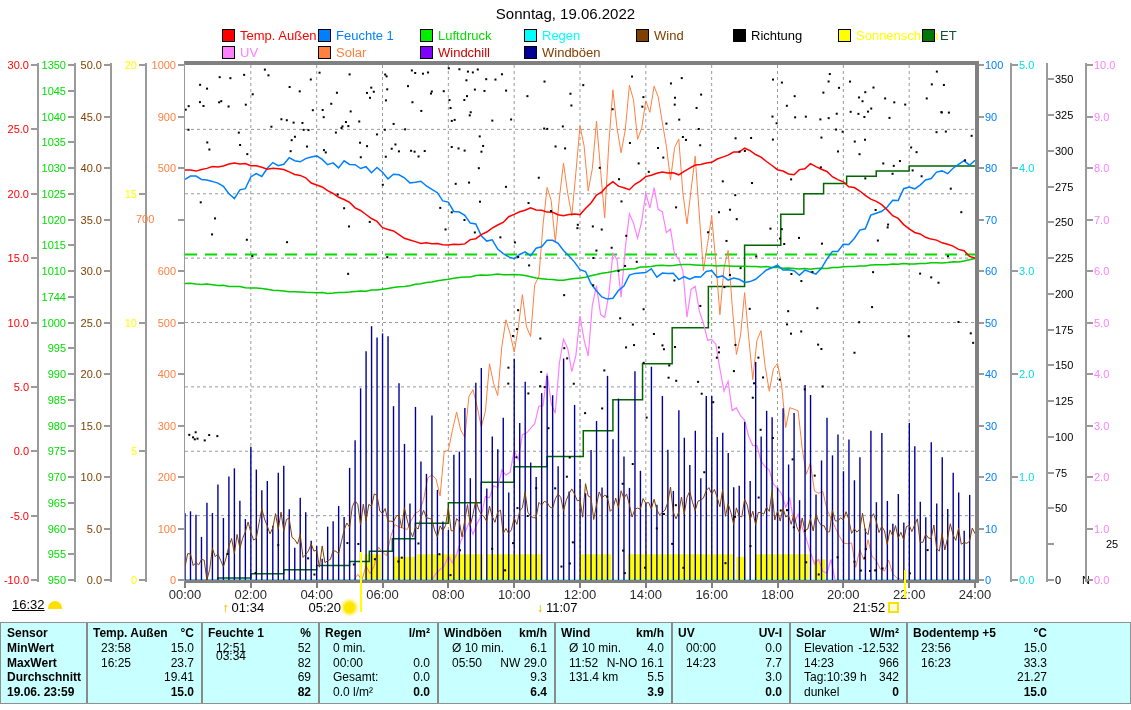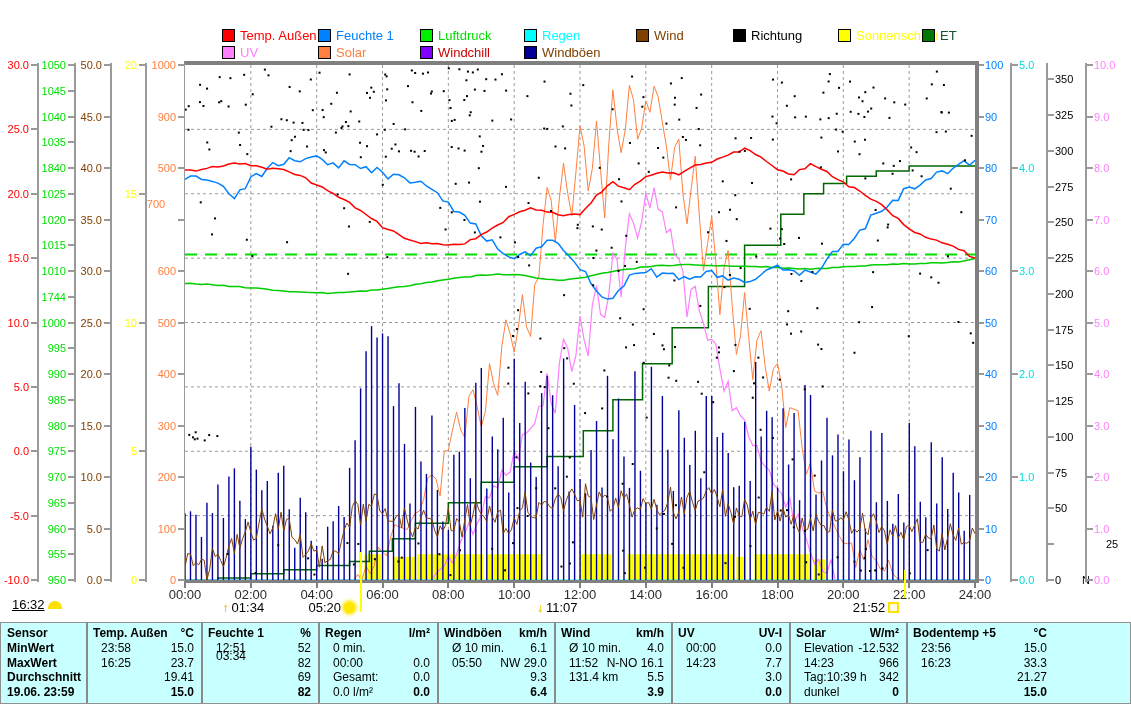--- a/index.html
+++ b/index.html
@@ -25,20 +25,21 @@
   .icon-arrow{font-size:12px;font-weight:bold;color:#ffd700;text-shadow:0 0 1px #b09000;}
   #table{position:absolute;left:0;top:622px;width:1131px;height:82px;background:#c8ffff;border:1px solid #909090;box-sizing:border-box;font-size:12px;color:#000;}
   .tcell{position:absolute;height:14px;line-height:14px;white-space:nowrap;}
   .tsep{position:absolute;top:0;width:2px;height:80px;background:#8a8a8a;}
   .b{font-weight:bold;}
 </style>
 </head>
 <body>
 
 <div id="app">
+  <div class="title">Sonntag, 19.06.2022</div>
   <div id="legend">
       <div class="legend-item" style="left: 222px; top: 29px;">
         <span class="swatch" style="background: rgb(255, 0, 0);"></span>
         <span style="color: rgb(255, 0, 0);">Temp. Außen</span>
       </div>
       <div class="legend-item" style="left: 318px; top: 29px;">
         <span class="swatch" style="background: rgb(0, 128, 255);"></span>
         <span style="color: rgb(0, 128, 255);">Feuchte 1</span>
       </div>
       <div class="legend-item" style="left: 420px; top: 29px;">
@@ -131,29 +132,29 @@
       <div class="axis-label" style="color: rgb(0, 221, 0); top: 290.75px; left: 26px; width: 40px; text-align: right;">1744</div>
       <div class="axis-tick" style="top: 270px; width: 6px; left: 68px;"></div>
       <div class="axis-label" style="color: rgb(0, 221, 0); top: 265px; left: 26px; width: 40px; text-align: right;">1010</div>
       <div class="axis-tick" style="top: 244.25px; width: 6px; left: 68px;"></div>
       <div class="axis-label" style="color: rgb(0, 221, 0); top: 239.25px; left: 26px; width: 40px; text-align: right;">1015</div>
       <div class="axis-tick" style="top: 218.5px; width: 6px; left: 68px;"></div>
       <div class="axis-label" style="color: rgb(0, 221, 0); top: 213.5px; left: 26px; width: 40px; text-align: right;">1020</div>
       <div class="axis-tick" style="top: 192.75px; width: 6px; left: 68px;"></div>
       <div class="axis-label" style="color: rgb(0, 221, 0); top: 187.75px; left: 26px; width: 40px; text-align: right;">1025</div>
       <div class="axis-tick" style="top: 167px; width: 6px; left: 68px;"></div>
-      <div class="axis-label" style="color: rgb(0, 221, 0); top: 162px; left: 26px; width: 40px; text-align: right;">1840</div>
+      <div class="axis-label" style="color: rgb(0, 221, 0); top: 162px; left: 26px; width: 40px; text-align: right;">1030</div>
       <div class="axis-tick" style="top: 141.25px; width: 6px; left: 68px;"></div>
       <div class="axis-label" style="color: rgb(0, 221, 0); top: 136.25px; left: 26px; width: 40px; text-align: right;">1035</div>
       <div class="axis-tick" style="top: 115.5px; width: 6px; left: 68px;"></div>
       <div class="axis-label" style="color: rgb(0, 221, 0); top: 110.5px; left: 26px; width: 40px; text-align: right;">1040</div>
       <div class="axis-tick" style="top: 89.75px; width: 6px; left: 68px;"></div>
       <div class="axis-label" style="color: rgb(0, 221, 0); top: 84.75px; left: 26px; width: 40px; text-align: right;">1045</div>
       <div class="axis-tick" style="top: 64px; width: 6px; left: 68px;"></div>
-      <div class="axis-label" style="color: rgb(0, 221, 0); top: 59px; left: 26px; width: 40px; text-align: right;">1050</div>
+      <div class="axis-label" style="color: rgb(0, 221, 0); top: 59px; left: 26px; width: 40px; text-align: right;">1350</div>
       <div class="axis-line" style="left: 110px; top: 63px; height: 519px;"></div>
       <div class="axis-unit" style="color: rgb(128, 64, 0); top: 38px; left: 60px; width: 44px; text-align: right;"></div>
       <div class="axis-tick" style="top: 579px; width: 6px; left: 104px;"></div>
       <div class="axis-label" style="color: rgb(128, 64, 0); top: 574px; left: 62px; width: 40px; text-align: right;">0.0</div>
       <div class="axis-tick" style="top: 527.5px; width: 6px; left: 104px;"></div>
       <div class="axis-label" style="color: rgb(128, 64, 0); top: 522.5px; left: 62px; width: 40px; text-align: right;">5.0</div>
       <div class="axis-tick" style="top: 476px; width: 6px; left: 104px;"></div>
       <div class="axis-label" style="color: rgb(128, 64, 0); top: 471px; left: 62px; width: 40px; text-align: right;">10.0</div>
       <div class="axis-tick" style="top: 424.5px; width: 6px; left: 104px;"></div>
       <div class="axis-label" style="color: rgb(128, 64, 0); top: 419.5px; left: 62px; width: 40px; text-align: right;">15.0</div>
@@ -193,21 +194,21 @@
       <div class="axis-label" style="color: rgb(255, 128, 64); top: 471px; left: 136px; width: 40px; text-align: right;">200</div>
       <div class="axis-tick" style="top: 424.5px; width: 6px; left: 178px;"></div>
       <div class="axis-label" style="color: rgb(255, 128, 64); top: 419.5px; left: 136px; width: 40px; text-align: right;">300</div>
       <div class="axis-tick" style="top: 373px; width: 6px; left: 178px;"></div>
       <div class="axis-label" style="color: rgb(255, 128, 64); top: 368px; left: 136px; width: 40px; text-align: right;">400</div>
       <div class="axis-tick" style="top: 321.5px; width: 6px; left: 178px;"></div>
       <div class="axis-label" style="color: rgb(255, 128, 64); top: 316.5px; left: 136px; width: 40px; text-align: right;">500</div>
       <div class="axis-tick" style="top: 270px; width: 6px; left: 178px;"></div>
       <div class="axis-label" style="color: rgb(255, 128, 64); top: 265px; left: 136px; width: 40px; text-align: right;">600</div>
       <div class="axis-tick" style="top: 218.5px; width: 6px; left: 178px;"></div>
-      <div class="axis-label" style="color: rgb(255, 128, 64); top: 198px; left: 136px; width: 40px; text-align: center;">700</div>
+      <div class="axis-label" style="color: rgb(255, 128, 64); top: 213px; left: 136px; width: 40px; text-align: left;">700</div>
       <div class="axis-tick" style="top: 167px; width: 6px; left: 178px;"></div>
       <div class="axis-label" style="color: rgb(255, 128, 64); top: 162px; left: 136px; width: 40px; text-align: right;">500</div>
       <div class="axis-tick" style="top: 115.5px; width: 6px; left: 178px;"></div>
       <div class="axis-label" style="color: rgb(255, 128, 64); top: 110.5px; left: 136px; width: 40px; text-align: right;">900</div>
       <div class="axis-tick" style="top: 64px; width: 6px; left: 178px;"></div>
       <div class="axis-label" style="color: rgb(255, 128, 64); top: 59px; left: 136px; width: 40px; text-align: right;">1000</div>
       <div class="axis-line" style="left: 976px; top: 63px; height: 519px;"></div>
       <div class="axis-unit" style="color: rgb(0, 128, 255); top: 38px; left: 980px; width: 44px; text-align: left;"></div>
       <div class="axis-tick" style="top: 579px; width: 6px; left: 978px;"></div>
       <div class="axis-label" style="color: rgb(0, 128, 255); top: 574px; left: 985px; width: 44px; text-align: left;">0</div>

